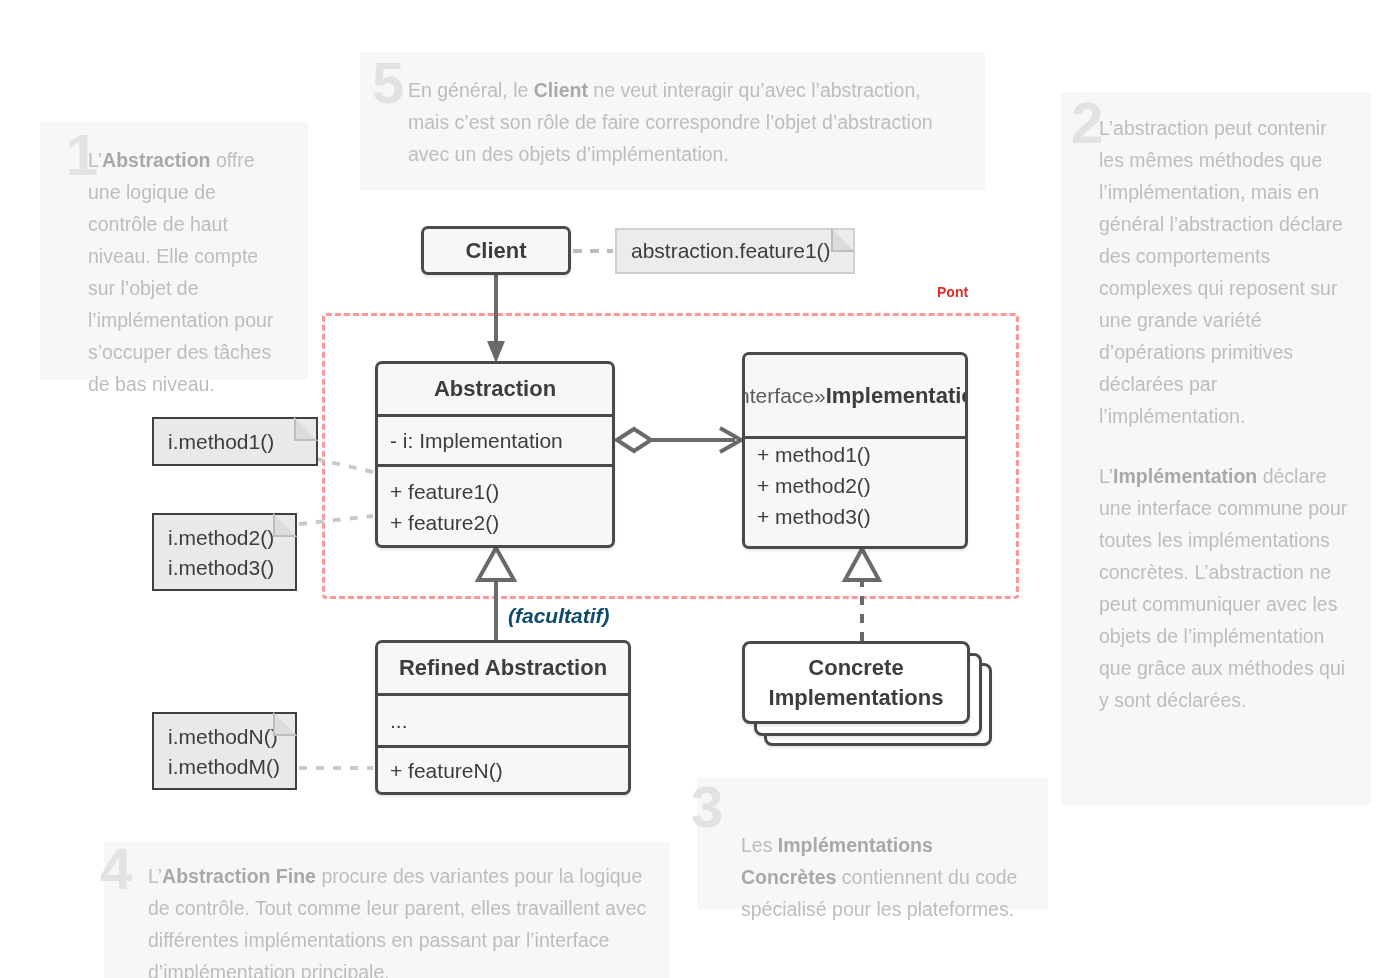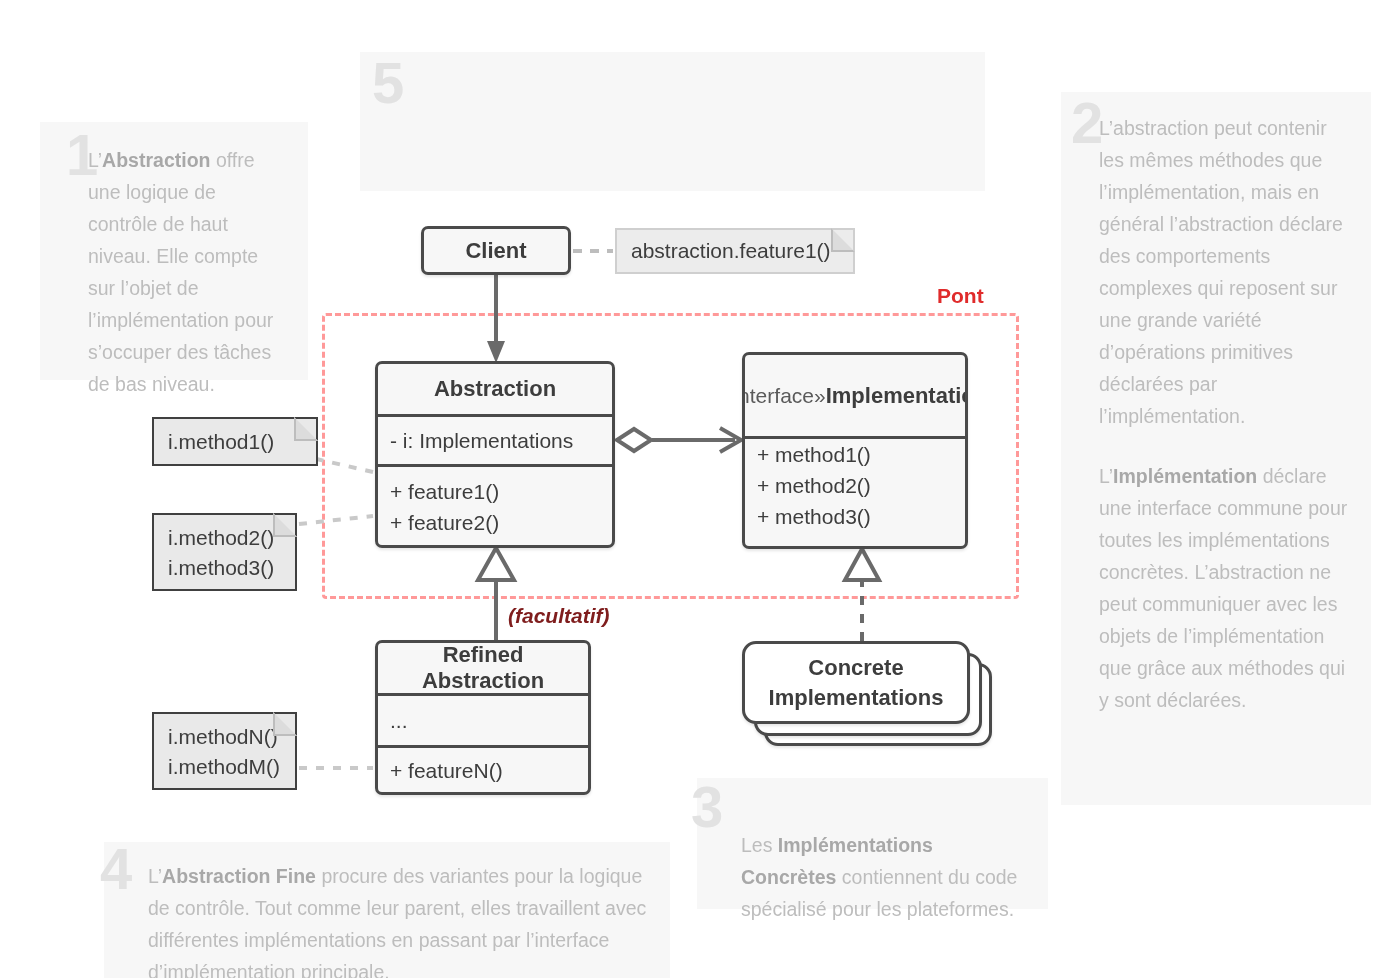--- a/index.html
+++ b/index.html
@@ -51,21 +51,21 @@
   #callout4 .num{left:-4px;top:-2px;}
   #callout4 .body{padding-left:26px;}
 
   
   #bridge-frame{
     position:absolute;left:322px;top:313px;width:697px;height:286px;
     border:3px dashed #f99;border-radius:4px;box-sizing:border-box;
   }
   #bridge-label{
     position:absolute;left:937px;top:284px;
-    color:#e02b2b;font-weight:700;font-size:21px;
+    color:#e02b2b;font-weight:700;font-size:14px;
   }
 
   
   .umlbox{
     position:absolute;
     border:3px solid #4a4a4a;
     border-radius:7px;
     background:#f7f7f7;
     box-sizing:border-box;
     box-shadow:0 2px 3px rgba(0,0,0,.10);
@@ -91,29 +91,29 @@
 
   #abstraction-box{left:375px;top:361px;width:240px;height:187px;}
   #abstraction-box .s1{height:50px;display:flex;align-items:center;justify-content:center;}
   #abstraction-box .s2{height:50px;display:flex;align-items:center;}
   #abstraction-box .s3{height:84px;padding-top:9px;}
 
   #implementation-box{left:742px;top:352px;width:226px;height:197px;}
   #implementation-box .s1{height:81px;display:flex;flex-direction:row;align-items:center;justify-content:center;}
   #implementation-box .s2{height:113px;padding-top:0;}
 
-  #refined-box{left:375px;top:640px;width:216px;height:155px;}
+  #refined-box{left:375px;top:640px;width:256px;height:155px;}
   #refined-box .s1{height:50px;display:flex;align-items:center;justify-content:center;}
   #refined-box .s2{height:52px;display:flex;align-items:center;}
   #refined-box .s3{height:48px;display:flex;align-items:center;}
 
   
   #concrete-stack{position:absolute;left:742px;top:641px;width:250px;height:105px;}
   #concrete-stack .card{
-    position:absolute;border:3px solid #4a4a4a;border-radius:14px;background:#fff;
+    position:absolute;border:3px solid #4a4a4a;border-radius:8px;background:#fff;
     box-sizing:border-box;box-shadow:0 2px 3px rgba(0,0,0,.10);
   }
   #concrete-stack .c-back{left:22px;top:22px;width:228px;height:83px;}
   #concrete-stack .c-mid{left:12px;top:12px;width:228px;height:83px;}
   #concrete-stack .c-front{left:0px;top:0px;width:228px;height:83px;
      display:flex;align-items:center;justify-content:center;}
   #concrete-stack .title{font-weight:700;font-size:22px;color:#3d3d3d;text-align:center;line-height:30px;}
 
   
   .note{
@@ -133,37 +133,40 @@
   #note-af{left:615px;top:228px;width:240px;height:46px;background:#ececec;border-color:#cfcfcf;display:flex;align-items:center;}
   #note-m1{left:152px;top:417px;width:166px;height:49px;}
   #note-m23{left:152px;top:513px;width:145px;height:78px;}
   #note-mnm{left:152px;top:712px;width:145px;height:78px;}
 
   
   svg.conn{position:absolute;left:0;top:0;width:1381px;height:978px;overflow:visible;}
 
   .facultatif{
     position:absolute;left:508px;top:604px;
-    font-size:21px;font-style:italic;font-weight:700;color:#7f1d1d;
+    font-size:21px;font-style:italic;font-weight:700;color:#0c4a6e;
   }
 </style>
 </head>
 <body>
 
 <div class="stage">
 
   <div class="callout" id="callout1">
     <span class="num">1</span>
     <div class="body">
       <p><span>L’</span><b>Abstraction</b><span> offre une logique de contrôle de haut niveau. Elle compte sur l’objet de l’implémentation pour s’occuper des tâches de bas niveau.</span></p>
     </div>
   </div>
 
   <div class="callout" id="callout5">
     <span class="num">5</span>
+    <div class="body">
+      <p><span>En général, le </span><b>Client</b><span> ne veut interagir qu’avec l’abstraction, mais c’est son rôle de faire correspondre l’objet d’abstraction avec un des objets d’implémentation.</span></p>
+    </div>
   </div>
 
   <div class="callout" id="callout2">
     <span class="num">2</span>
     <div class="body">
       <p><span>L’abstraction peut contenir les mêmes méthodes que l’implémentation, mais en général l’abstraction déclare des comportements complexes qui reposent sur une grande variété d’opérations primitives déclarées par l’implémentation.</span></p>
       <p><span>L’</span><b>Implémentation</b><span> déclare une interface commune pour toutes les implémentations concrètes. L’abstraction ne peut communiquer avec les objets de l’implémentation que grâce aux méthodes qui y sont déclarées.</span></p>
     </div>
   </div>
 
@@ -231,21 +234,21 @@
   <div class="note" id="note-af">
     <span class="fold"></span>
     <span>abstraction.feature1()</span>
   </div>
 
   <div class="umlbox" id="abstraction-box">
     <div class="sec s1">
       <span class="title">Abstraction</span>
     </div>
     <div class="sec s2">
-      <span class="line">- i: Implementations</span>
+      <span class="line">- i: Implementation</span>
     </div>
     <div class="sec s3">
       <div class="line">+ feature1()</div>
       <div class="line">+ feature2()</div>
     </div>
   </div>
 
   <div class="umlbox" id="implementation-box">
     <div class="sec s1">
       <span class="stereo">«interface»</span>

